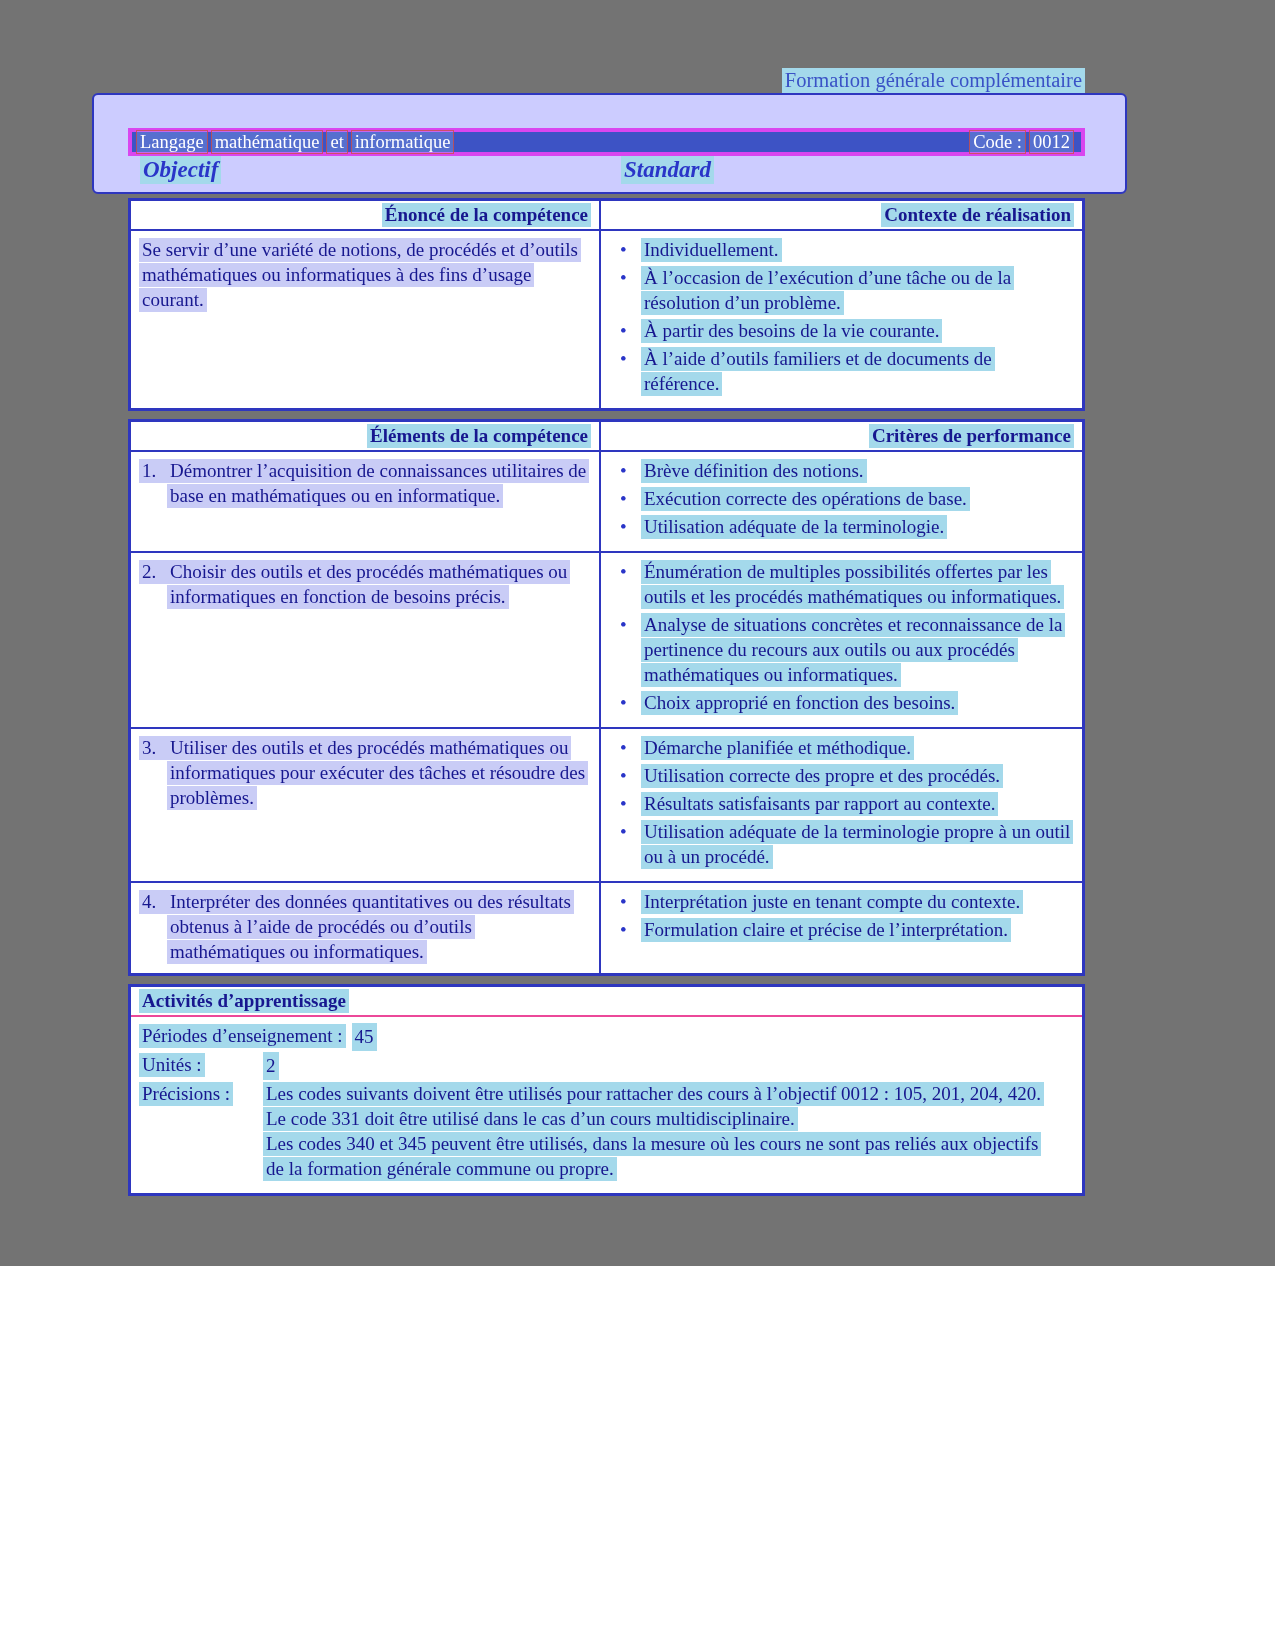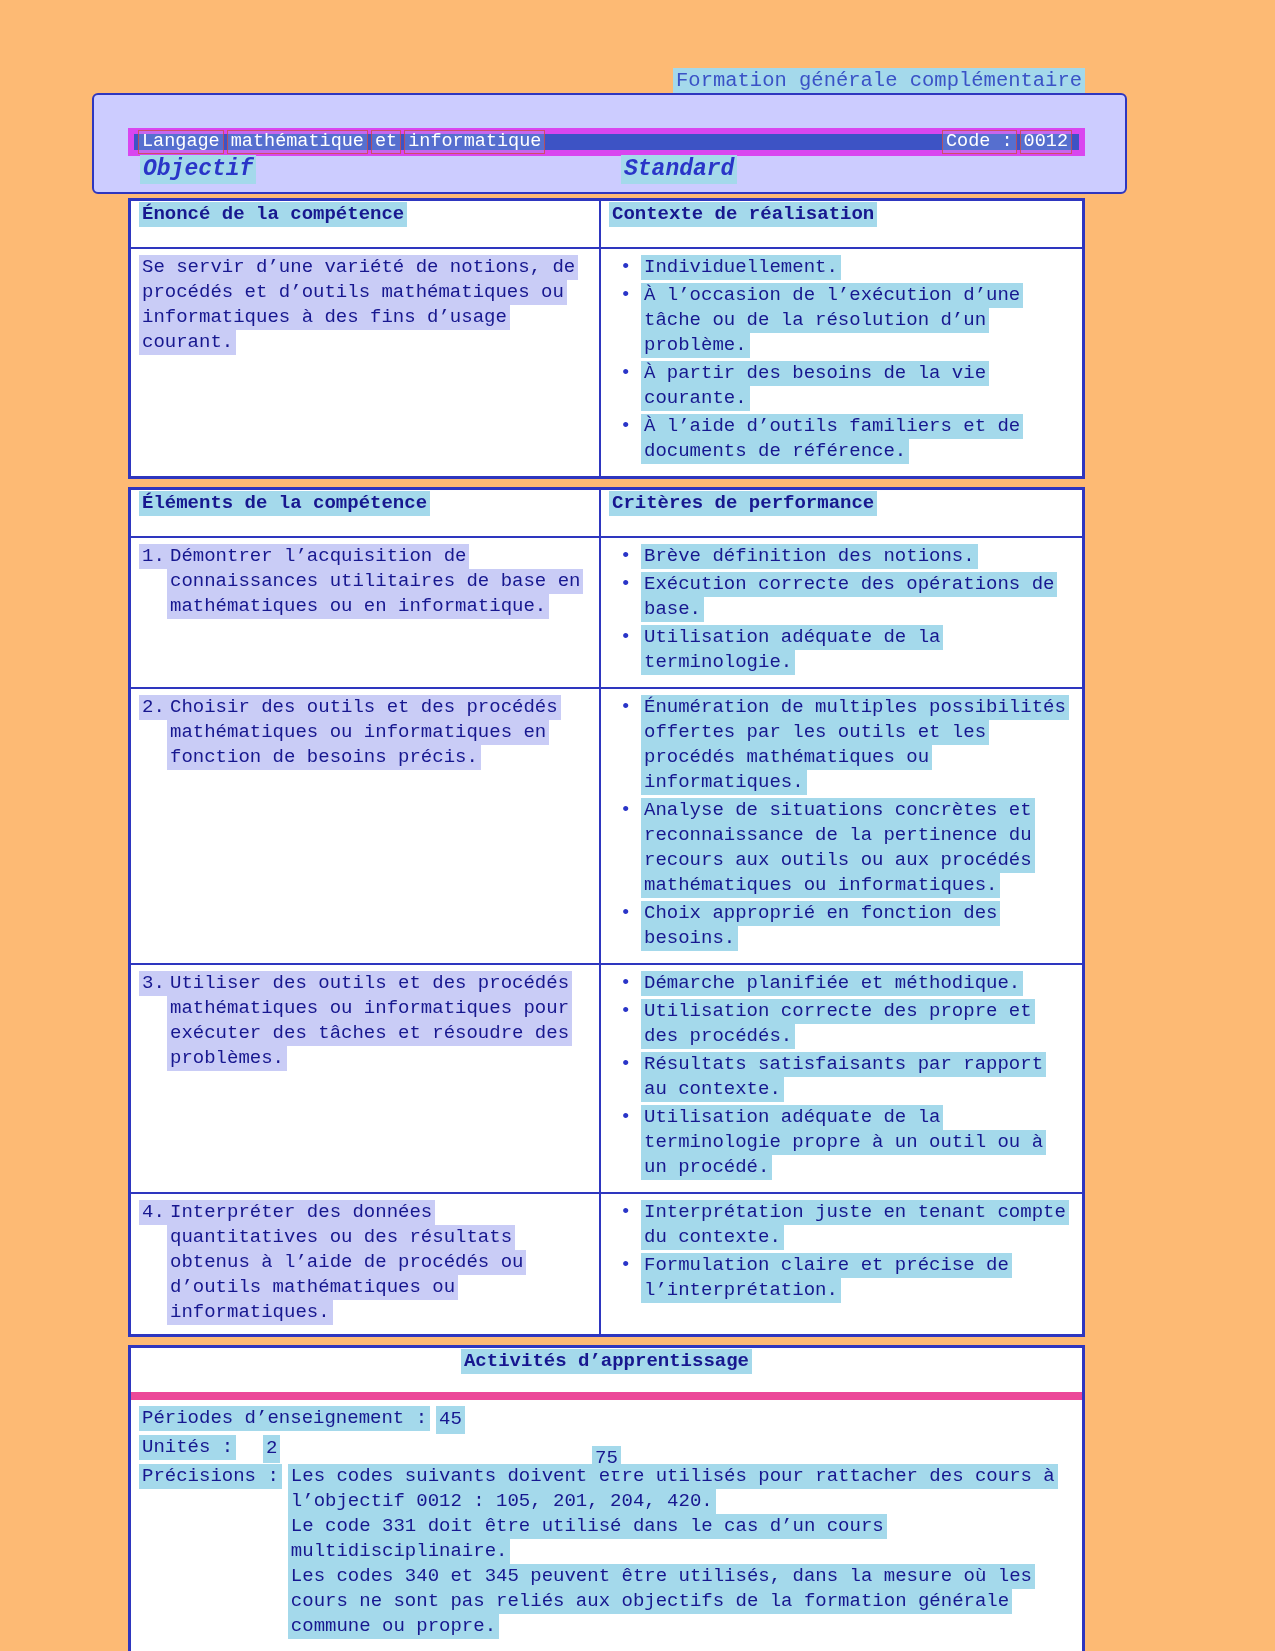--- a/index.html
+++ b/index.html
@@ -1,21 +1,21 @@
 <!DOCTYPE html>
 <html><head>
 <meta charset="utf-8">
 <style>
   html,body{margin:0;padding:0;background:#ffffff;}
   .page{
     position:relative;
     width:1275px;
-    height:1651px;
-    background:#fdba74;
-    font-family:Liberation Mono, monospace;
+    height:1266px;
+    background:#737373;
+    font-family:Liberation Serif, serif;
     font-size:19px;
     line-height:25px;
     color:#17178f;
     overflow:hidden;
   }
   .hl{
     padding:1px 3px 2px 3px;
     -webkit-box-decoration-break:clone;
     box-decoration-break:clone;
   }
@@ -33,21 +33,21 @@
     position:absolute; left:92px; top:93px;
     width:1031px; height:97px;
     background:#ccccff;
     border:2px solid #2e36bf;
     border-radius:6px;
   }
   .title-bar{
     position:absolute; left:34px; top:33px;
     width:957px; height:28px;
     background:#3d53c5;
-    border:6px solid #d946ef;
+    border:4px solid #d946ef;
     display:flex; align-items:center; justify-content:space-between;
     padding:0 4px;
     color:#ffffff; font-size:18.5px; line-height:20px;
     box-sizing:border-box;
   }
   .title-words,.code-words{display:flex; align-items:center;}
   .tword{
     background:rgba(150,185,235,0.28);
     border:1px solid rgba(210,70,60,0.75);
     padding:1px 3px; margin-right:3px;
@@ -69,37 +69,36 @@
     border:3px solid #2e36bf;
     background:#ffffff;
     margin-bottom:8px;
     box-sizing:border-box;
   }
   .trow{display:flex;}
   .trow + .trow{border-top:2px solid #2e36bf;}
   .tcell{padding:4px 8px 9px 8px; box-sizing:border-box;}
   .tcell.left{flex:0 0 470px; border-right:2px solid #2e36bf;}
   .tcell.right{flex:1 1 auto; padding-left:10px;}
-  .thead .tcell{padding:1px 8px 20px 8px; font-weight:bold;}
+  .thead .tcell{padding:1px 8px 2px 8px; font-weight:bold;text-align:right;}
 
   .stmt{margin:2px 0 0 0;}
   .item{margin:2px 0 0 0; padding-left:28px; text-indent:-28px;}
   .item .num{display:inline-block; width:28px; text-indent:0;}
 
   .blist{list-style:none; margin:2px 0 0 0; padding:0;}
   .blist li{position:relative; padding-left:30px; margin:0 0 3px 0;}
   .bullet{position:absolute; left:9px; top:0; color:#2a35c8;}
   .bullet::before{content:"\2022"; font-size:19px;}
 
   
   .thead-single{
-    border-bottom:8px solid #ec4899;
+    border-bottom:2px solid #ec4899;
     font-weight:bold;
-    padding:1px 8px 18px 8px;
-    text-align:center;
+    padding:1px 8px 2px 8px;
   }
   .act-body{padding:6px 25px 11px 8px;}
   .act-row{display:flex; align-items:flex-start; margin-bottom:1px;}
   .lblcol{flex:0 0 auto; min-width:118px; margin-right:6px;}
   .prec-lines{flex:1 1 auto;}
   .prec-line{margin:0;}
 
   .page-number{
     position:absolute; left:128px; top:1446px; width:957px;
     text-align:center; font-size:19px;

